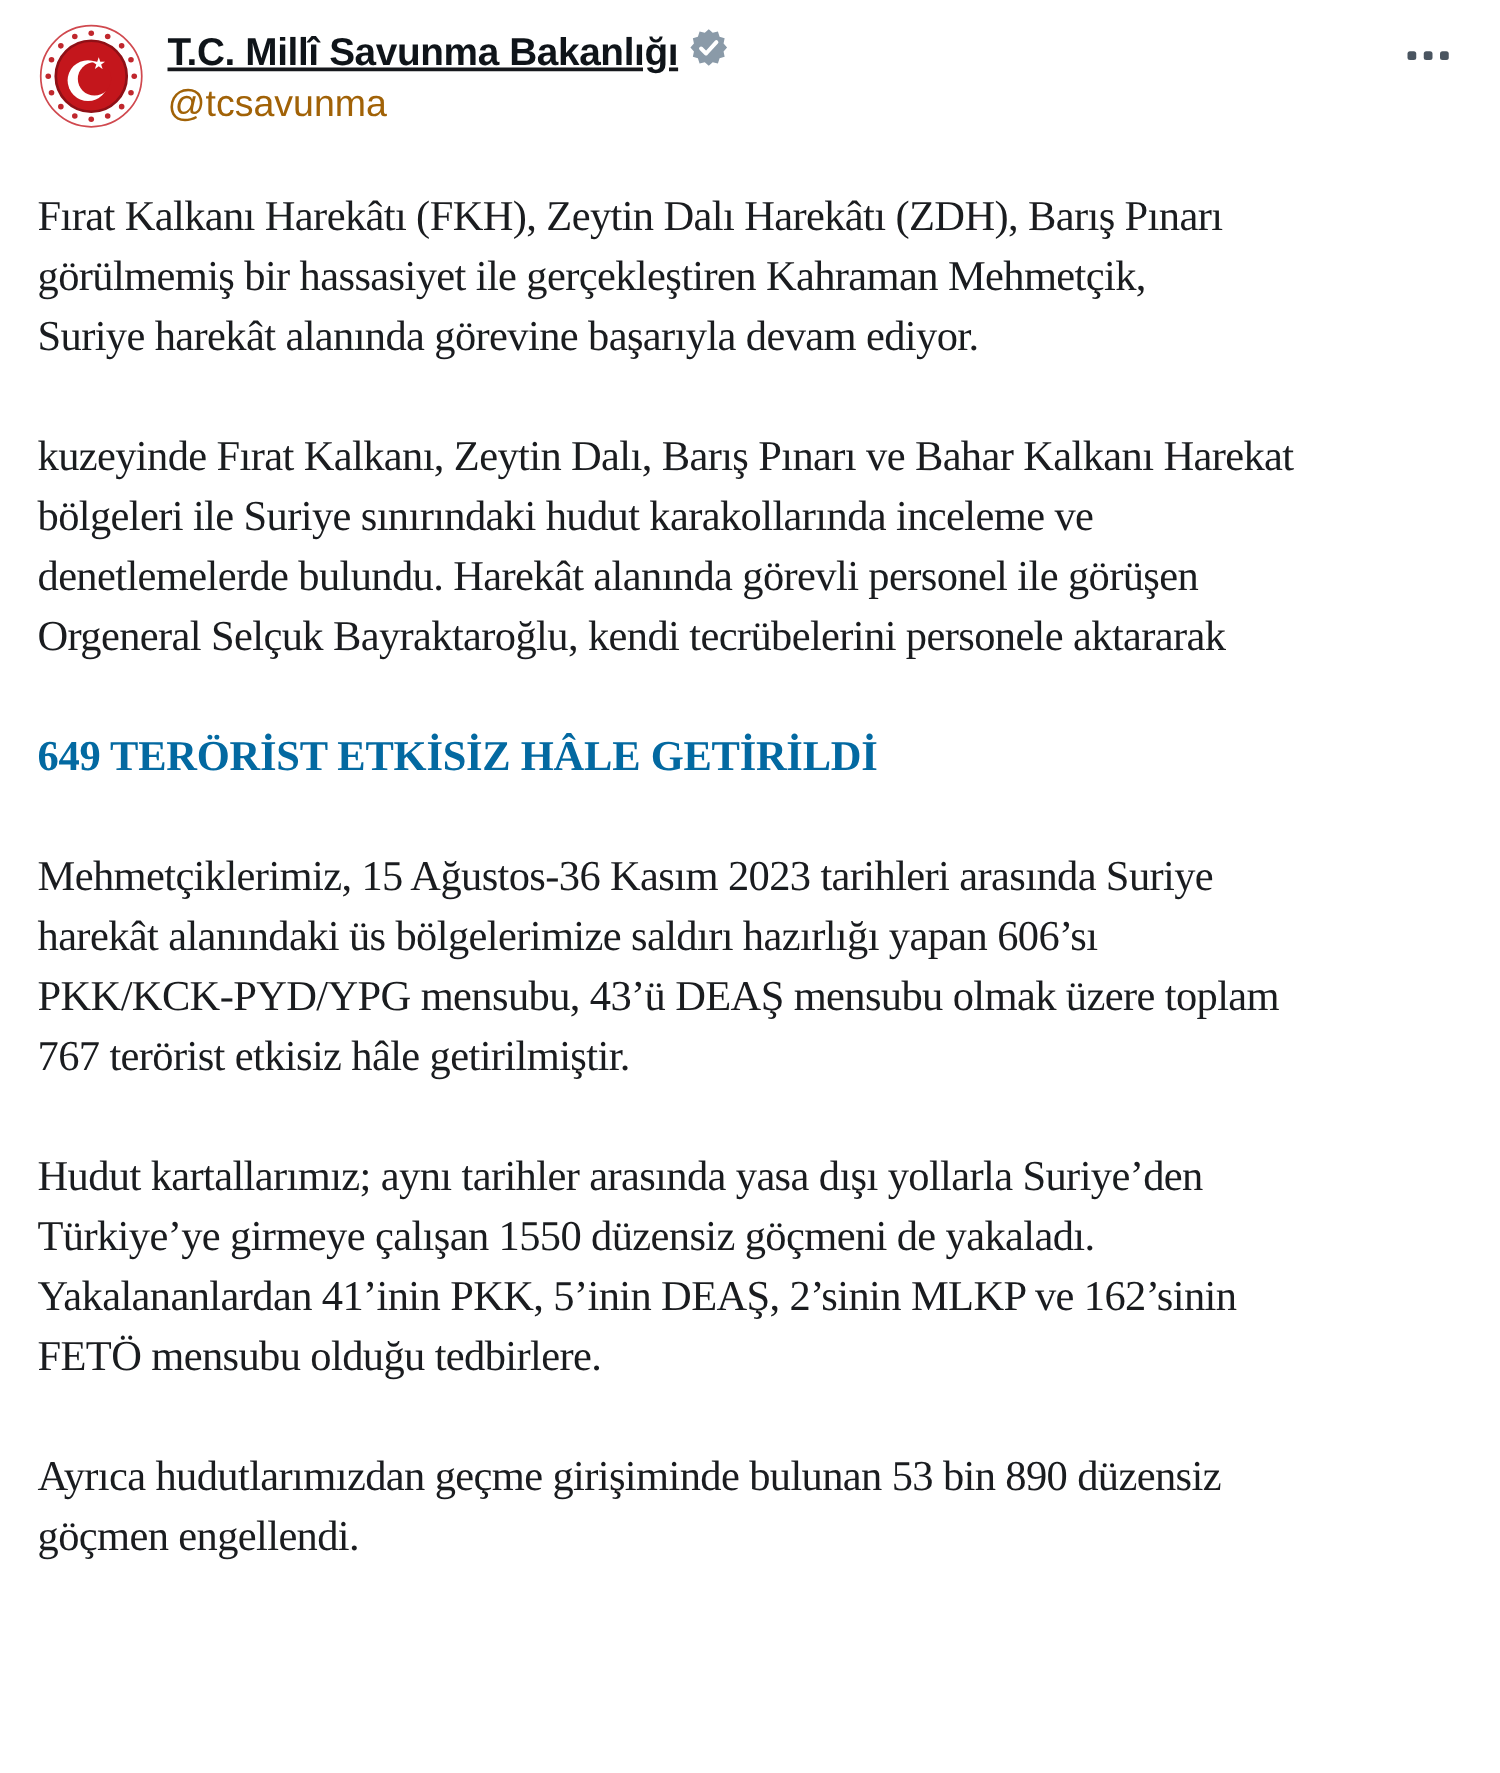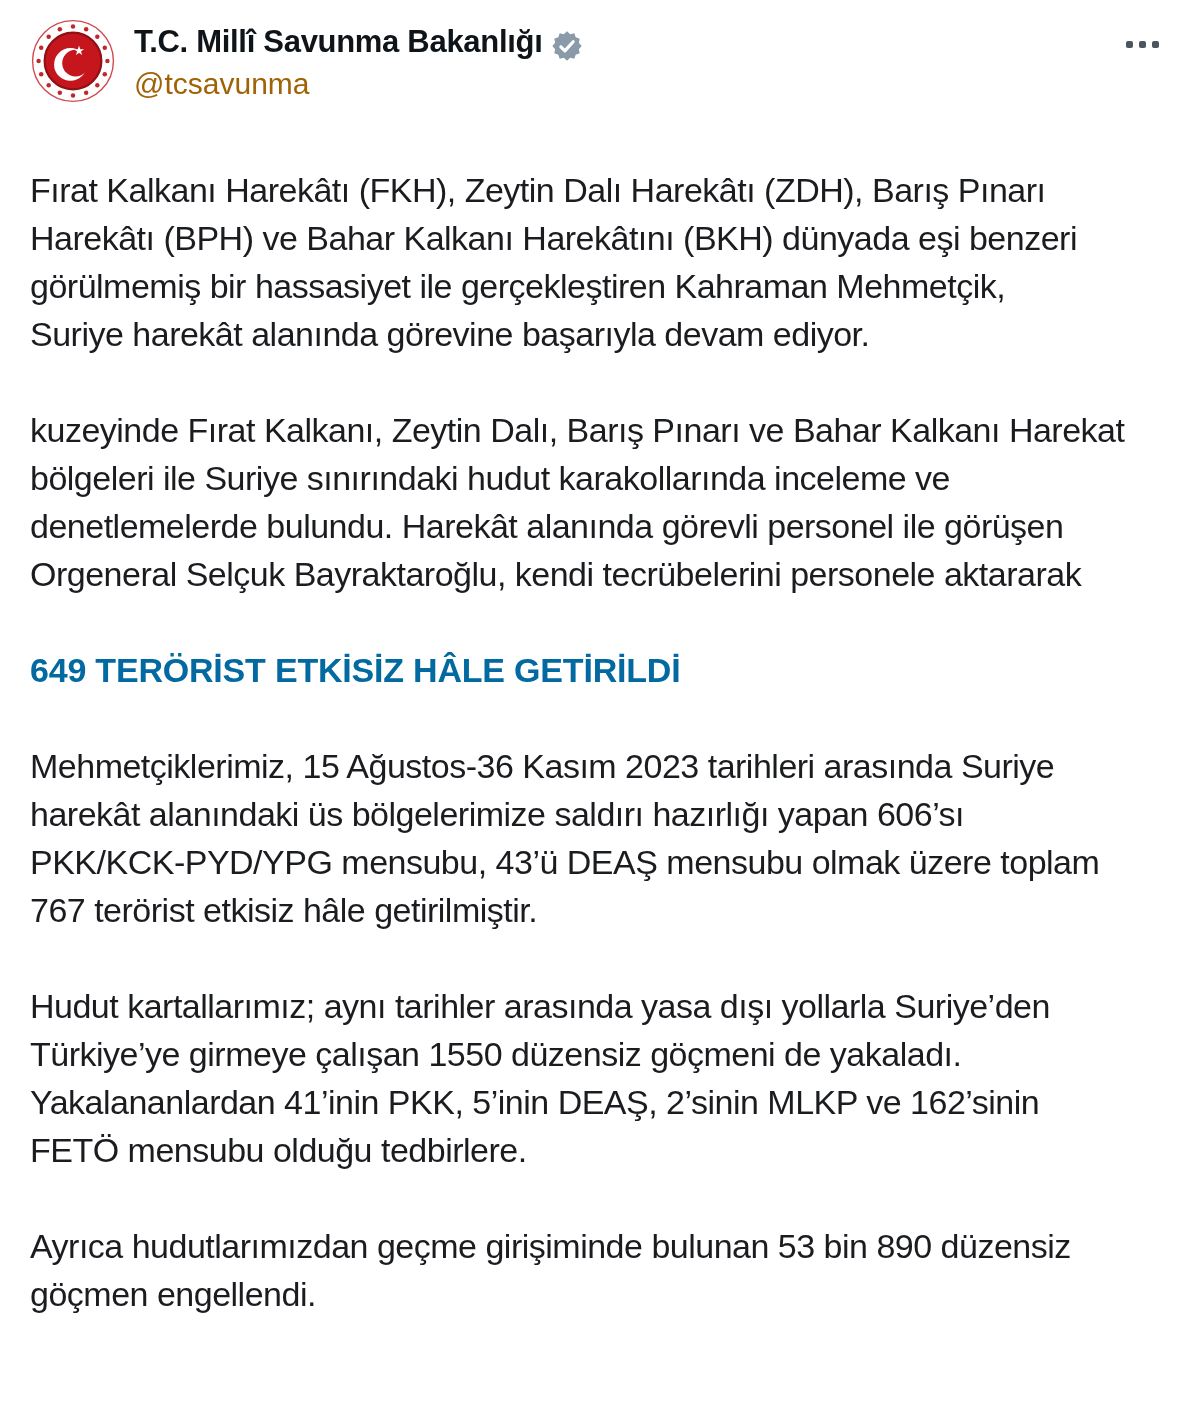--- a/index.html
+++ b/index.html
@@ -27,21 +27,21 @@
   }
   .avatar {
     width: 86px;
     height: 86px;
     border-radius: 50%;
     flex: 0 0 auto;
     cursor: pointer;
   }
   .avatar svg { width: 100%; height: 100%; display: block; }
   .id-block { padding-top: 4px; min-width: 0; }
-  .name-row { display: flex; align-items: flex-end; gap: 9px; }
+  .name-row { display: flex; align-items: flex-start; gap: 9px; text-decoration: underline; }
   .display-name {
     font-weight: bold;
     font-size: 31px;
     line-height: 40px;
     letter-spacing: -0.3px;
     color: #0f1419;
     white-space: nowrap;
     cursor: pointer;
   }
   .badge { width: 32px; height: 32px; display: inline-block; }
@@ -67,21 +67,22 @@
     border-radius: 18px;
   }
   .more-btn .dot {
     width: 7px; height: 7px;
     background: #4a5560;
     border-radius: 2px;
   }
   
   .body {
     padding: 0 30px;
-    margin-top: 62px;
+    margin-top: 46px;
+    font-family: Liberation Serif, serif;
   }
   .para { margin: 0 0 48px 0; }
   .para:last-child { margin-bottom: 0; }
   .ln {
     display: block;
     font-size: 34px;
     line-height: 48px;
     letter-spacing: -0.5px;
     color: #1a1c1f;
     white-space: nowrap;
@@ -144,21 +145,20 @@
       <span class="dot"></span>
       <span class="dot"></span>
       <span class="dot"></span>
     </div>
   </div>
 
   <div class="body">
 
     <p class="para">
       <span class="ln">Fırat Kalkanı Harekâtı (FKH), Zeytin Dalı Harekâtı (ZDH), Barış Pınarı</span>
-      <span class="ln">Harekâtı (BPH) ve Bahar Kalkanı Harekâtını (BKH) dünyada eşi benzeri</span>
       <span class="ln">görülmemiş bir hassasiyet ile gerçekleştiren Kahraman Mehmetçik,</span>
       <span class="ln">Suriye harekât alanında görevine başarıyla devam ediyor.</span>
     </p>
 
     <p class="para">
       <span class="ln">kuzeyinde Fırat Kalkanı, Zeytin Dalı, Barış Pınarı ve Bahar Kalkanı Harekat</span>
       <span class="ln">bölgeleri ile Suriye sınırındaki hudut karakollarında inceleme ve</span>
       <span class="ln">denetlemelerde bulundu. Harekât alanında görevli personel ile görüşen</span>
       <span class="ln">Orgeneral Selçuk Bayraktaroğlu, kendi tecrübelerini personele aktararak</span>
     </p>

